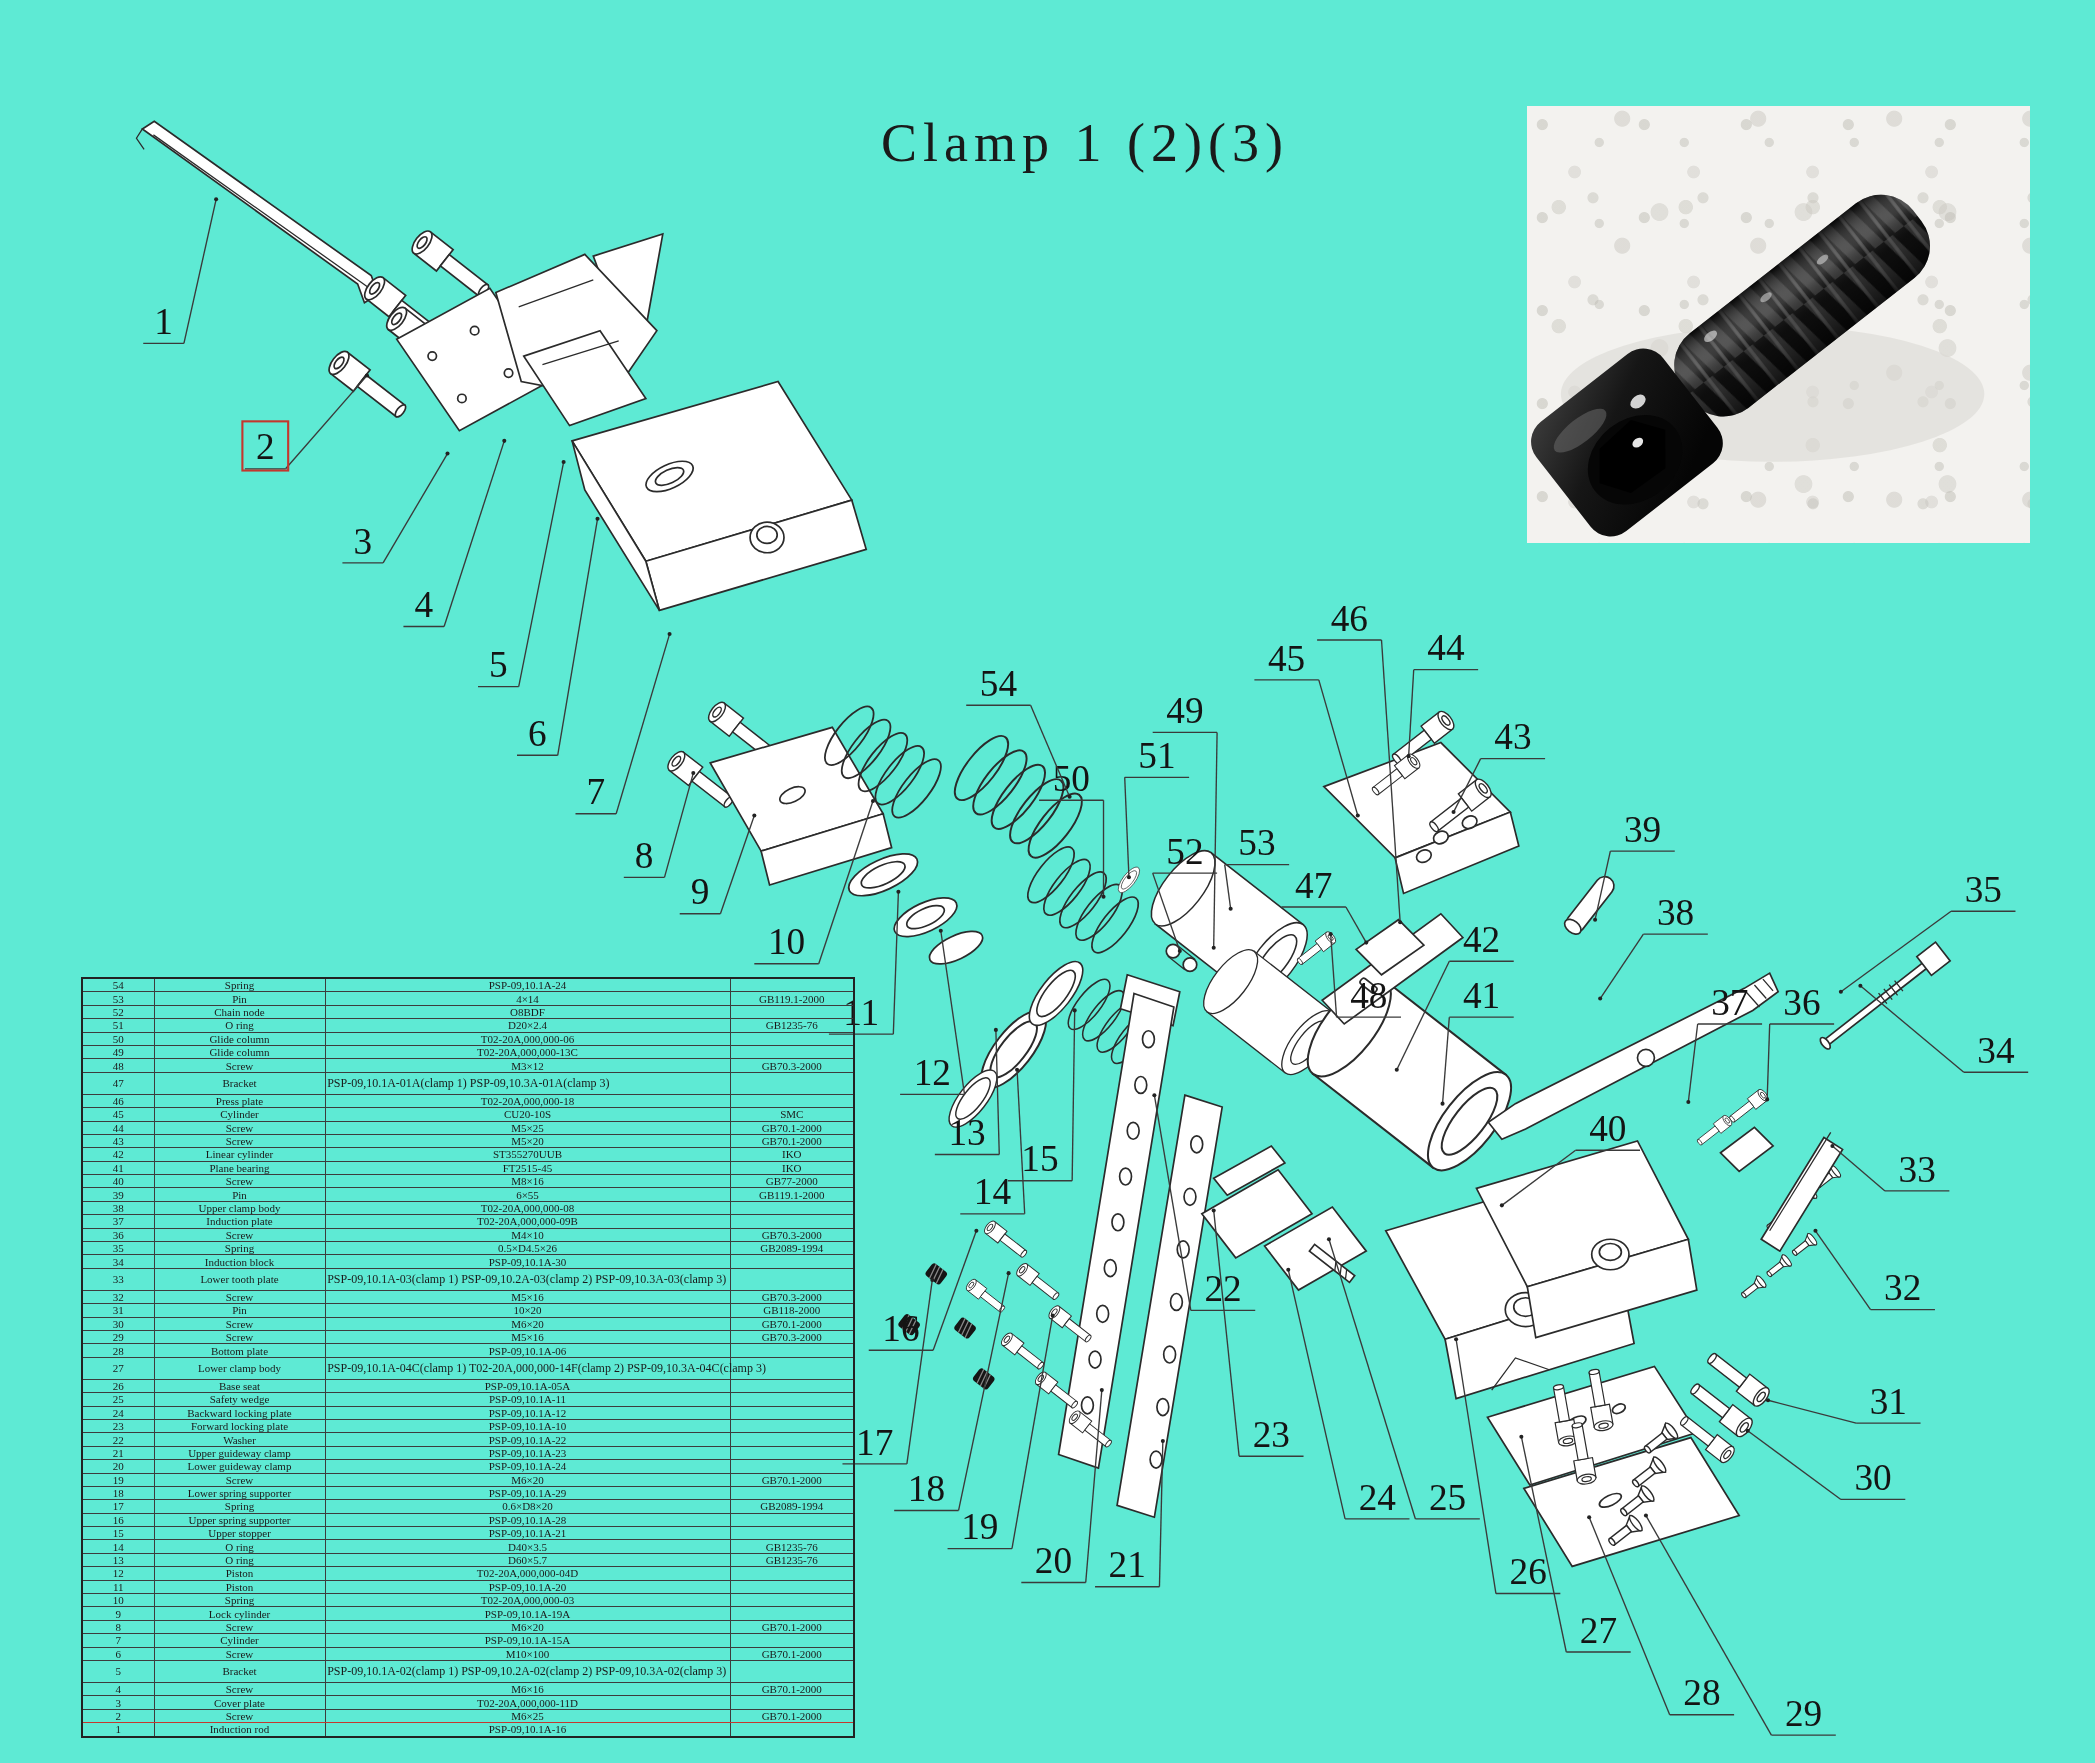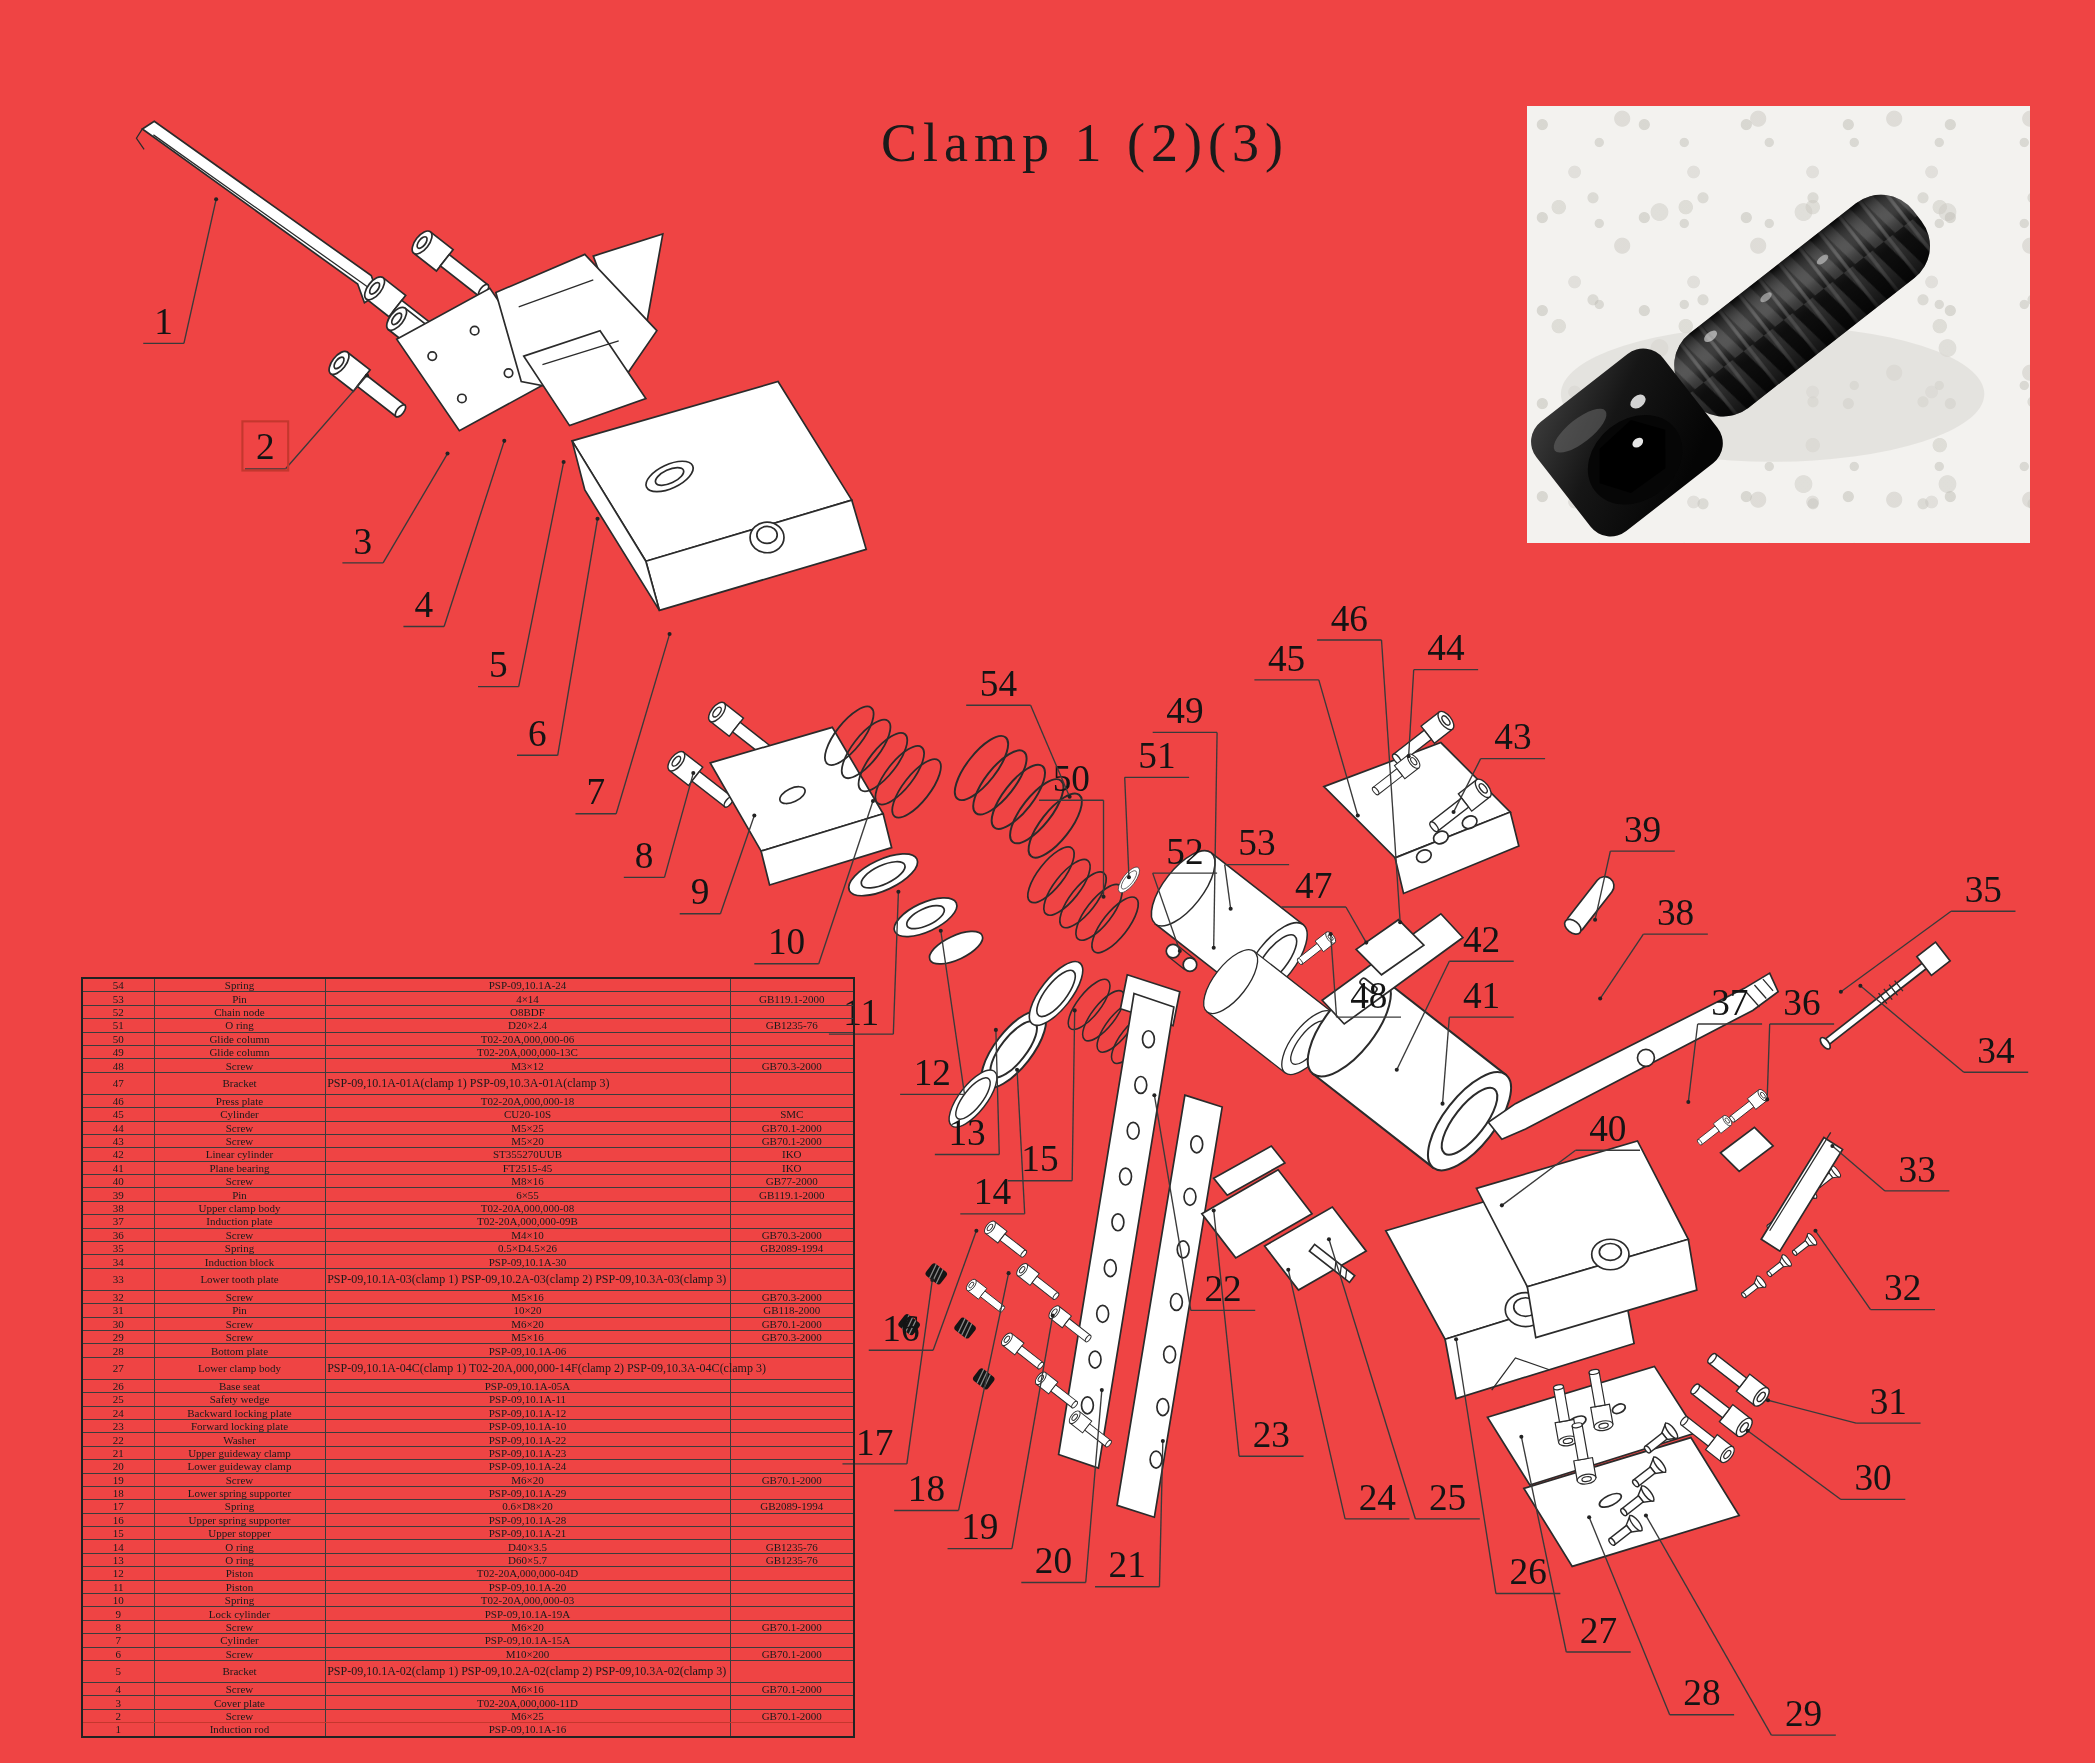--- a/index.html
+++ b/index.html
@@ -1,16 +1,16 @@
 <!DOCTYPE html>
 <html style="--hl: #c4372e;font-size:13.6px"><head>
 <meta charset="utf-8">
 <style>
   html,body{margin:0;padding:0;background:#ffffff;}
-  #page{position:relative;width:2096px;height:1764px;background:#ef4444;overflow:hidden;
+  #page{position:relative;width:2096px;height:1764px;background:#5eead4;overflow:hidden;
         font-family:"Liberation Serif", serif;color:#1a1a1a;}
 
   
   #title{position:absolute;left:797px;top:112px;width:576px;text-align:center;
          font-size:54px;letter-spacing:6px;font-weight:400;white-space:nowrap;}
 
   
   #photo{position:absolute;left:1527px;top:106px;width:503px;height:437px;
          background-color:#f3f2ef;
          background-image:
@@ -993,21 +993,21 @@
         </tr>
         <tr>
           <td>7</td>
           <td>Cylinder</td>
           <td>PSP-09,10.1A-15A</td>
           <td></td>
         </tr>
         <tr>
           <td>6</td>
           <td>Screw</td>
-          <td>M10×200</td>
+          <td>M10×100</td>
           <td>GB70.1-2000</td>
         </tr>
         <tr class="tall">
           <td>5</td>
           <td>Bracket</td>
           <td class="left">PSP-09,10.1A-02(clamp 1)  PSP-09,10.2A-02(clamp 2)  PSP-09,10.3A-02(clamp 3)</td>
           <td></td>
         </tr>
         <tr>
           <td>4</td>

